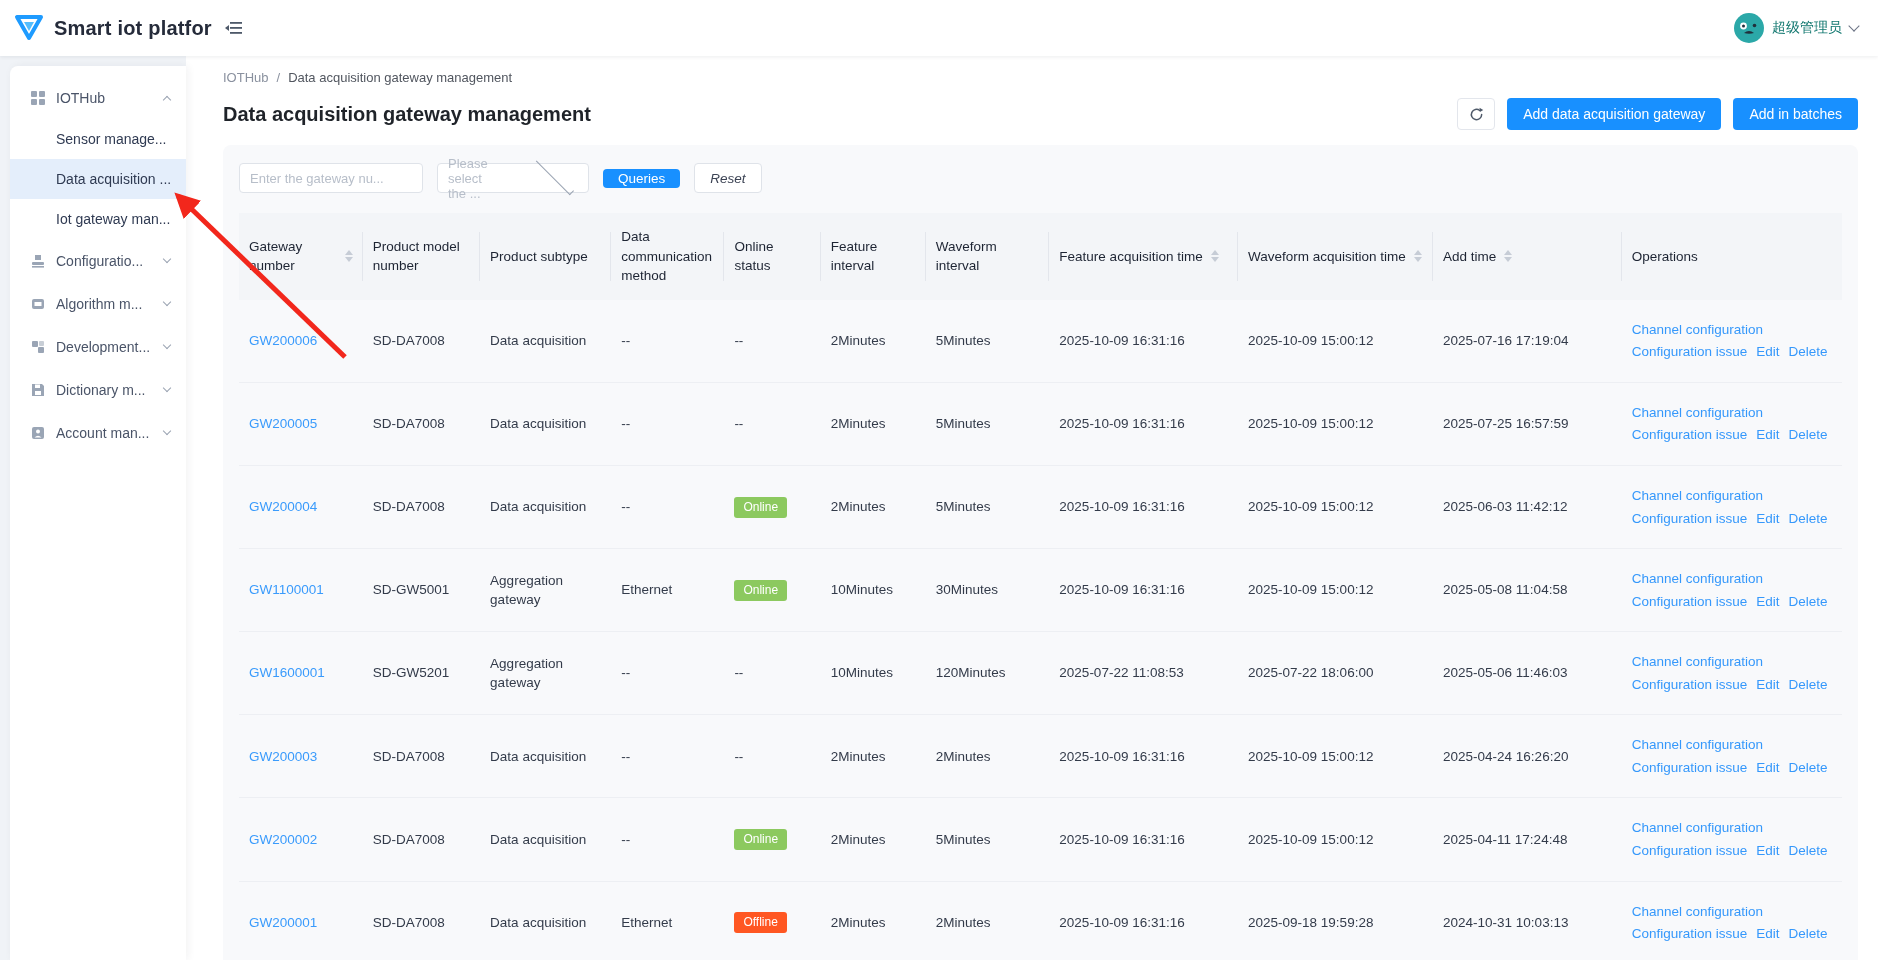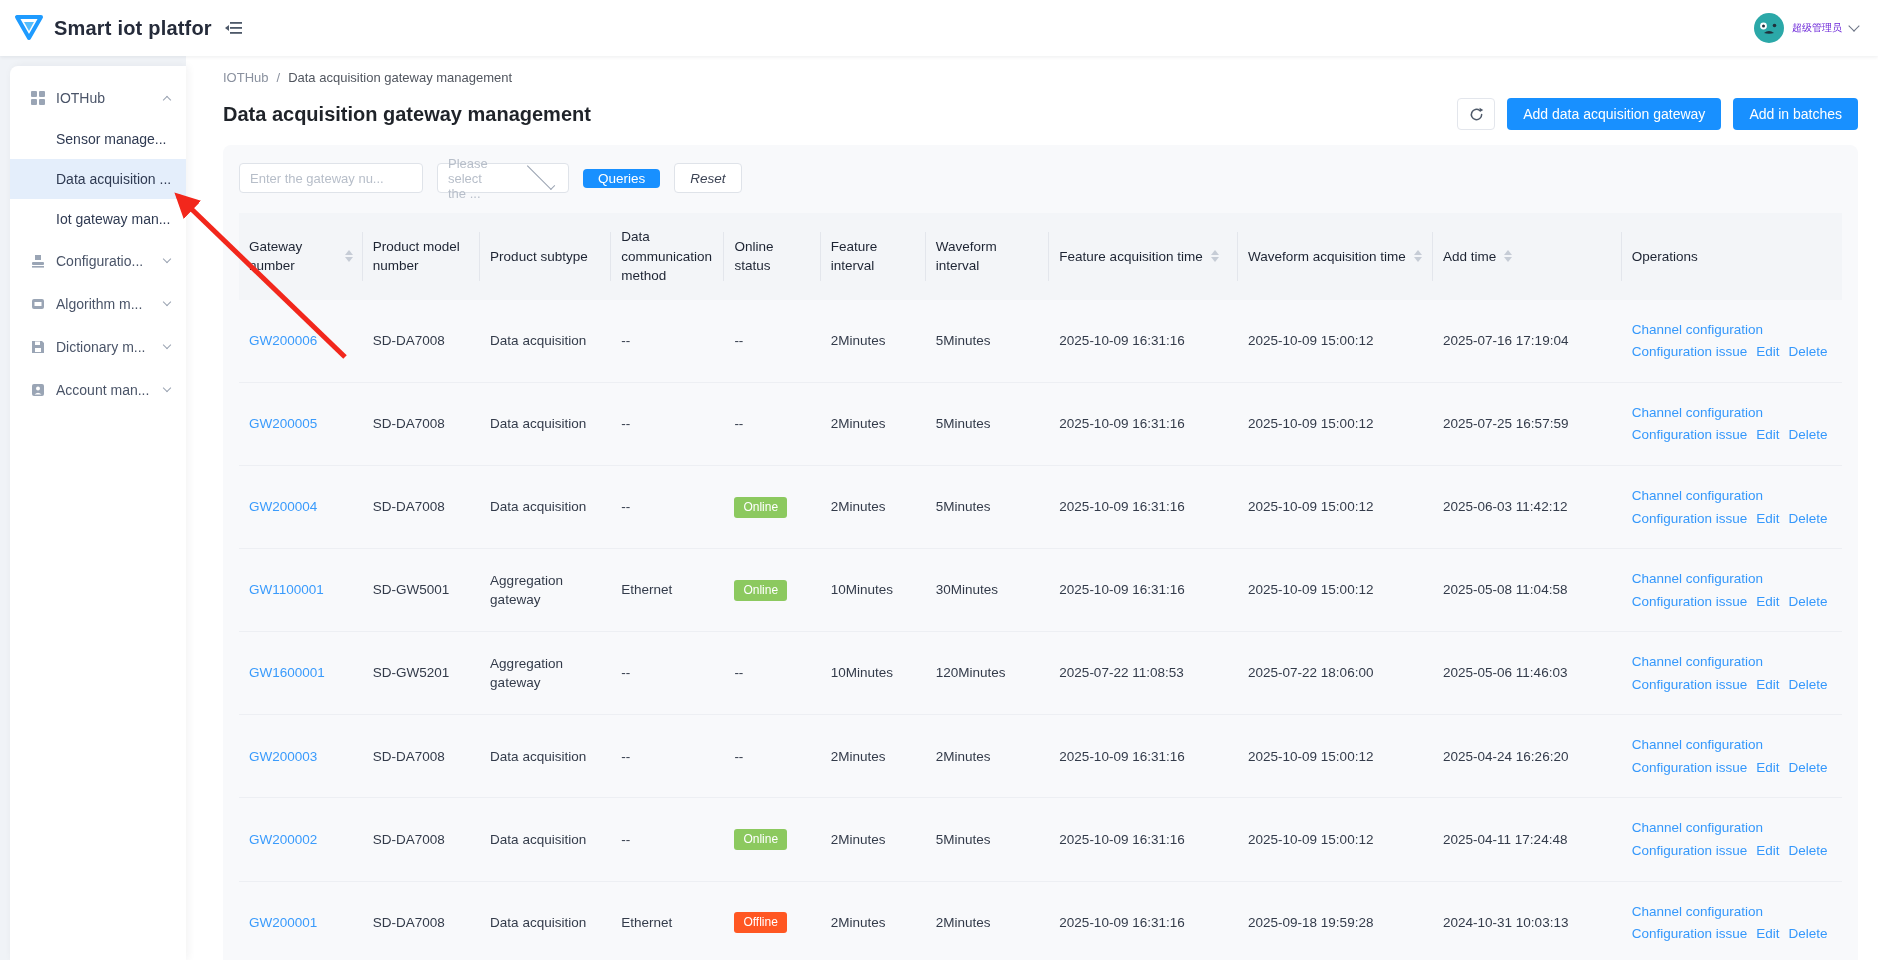--- a/index.html
+++ b/index.html
@@ -4,21 +4,21 @@
 <style>
   * { margin:0; padding:0; box-sizing:border-box; }
   html,body { width:1878px; height:960px; overflow:hidden; background:#fff;
     font-family:"Liberation Sans","DejaVu Sans",sans-serif; color:#333b4a; }
   .topbar { height:56px; display:flex; align-items:center; padding:0 20px 0 14px;
     background:#fff; box-shadow:0 1px 4px rgba(0,21,41,.08); position:relative; z-index:10; }
   .brand { display:flex; align-items:center; gap:10px; min-width:208px; }
   .brand-name { font-size:20px; font-weight:600; color:#252b3a; letter-spacing:.2px; }
   .collapse-btn { width:24px; height:24px; display:flex; align-items:center; justify-content:center; cursor:pointer; }
   .top-user { margin-left:auto; display:flex; align-items:center; gap:8px; cursor:pointer; }
-  .user-name { font-size:10px; color:#6d28d9; }
+  .user-name { font-size:14px; color:#0f766e; }
   .chev { display:inline-block; width:8px; height:8px; border-right:1.6px solid #6b7385;
     border-bottom:1.6px solid #6b7385; transform:rotate(45deg); margin-top:-4px; }
   .chev.up { transform:rotate(225deg); margin-top:4px; }
   .chev.small { width:6px; height:6px; border-color:#9aa3b2; }
 
   .layout { display:flex; height:904px; }
   .side-region { width:186px; background:#f0f3f7; padding:10px 0 0 10px; }
   .side-card { background:#fff; height:100%; border-radius:8px 0 0 0;
     box-shadow:2px 0 8px rgba(29,37,53,.06); padding-top:10px; }
   .menu-group { height:43px; display:flex; align-items:center; padding:0 16px 0 20px; cursor:pointer; }
@@ -38,21 +38,21 @@
     display:flex; align-items:center; justify-content:center; cursor:pointer; }
   .btn-primary { height:32px; padding:0 16px; background:#1890ff; color:#fff; border:none;
     border-radius:4px; font-size:14px; cursor:pointer; font-family:inherit; }
 
   .content-card { margin-top:15px; background:#f8f9fb; border-radius:8px; padding:18px 16px 16px;
     min-height:790px; }
   .filter-row { display:flex; gap:14px; align-items:center; }
   .f-input { width:184px; height:30px; border:1px solid #dfe3e9; border-radius:4px; background:#fff;
     padding:0 10px; font-size:13px; color:#333b4a; font-family:inherit; }
   .f-input::placeholder { color:#b7bec9; }
-  .f-select { width:132px; height:30px; border:1px solid #dfe3e9; border-radius:4px; background:#fff;
+  .f-select { width:152px; height:30px; border:1px solid #dfe3e9; border-radius:4px; background:#fff;
     padding:0 10px; font-size:13px; color:#b7bec9; display:flex; align-items:center; cursor:pointer;gap:36px; }
   .f-select span { flex:1; }
   .btn-sm-primary { height:19px; padding:0 15px; background:#1890ff; color:#fff; border:none;
     border-radius:4px; font-size:13.5px; cursor:pointer; font-family:inherit; }
   .btn-sm-default { height:30px; padding:0 15px; background:#fff; color:#3c4354; border:1px solid #dfe3e9;
     border-radius:4px; font-size:13.5px; cursor:pointer; font-family:inherit;font-style:italic; }
 
   table { width:100%; border-collapse:collapse; table-layout:fixed; margin-top:20px; }
   thead th { background:#f3f5f8; text-align:left; font-weight:400; font-size:13.5px; color:#1d2433;
     padding:14px 10px; vertical-align:middle; position:relative; }
@@ -143,20 +143,29 @@
         <div class="menu-group">
           <span class="gicon"><svg width="16" height="16" viewBox="0 0 16 16" fill="#9aa5b5">
               <rect x="2" y="3" width="12" height="10" rx="2"></rect>
               <rect x="4.5" y="6" width="7" height="4" fill="#fff"></rect>
             </svg></span>
           <span class="glabel">Algorithm m...</span>
           <span class="chev small "></span>
         </div>
         <div class="menu-group">
           <span class="gicon"><svg width="16" height="16" viewBox="0 0 16 16" fill="#9aa5b5">
+              <rect x="2" y="2" width="6" height="6" rx="1"></rect>
+              <rect x="8" y="8" width="6" height="6" rx="1"></rect>
+              <rect x="9" y="2" width="5" height="5" rx="1" opacity=".55"></rect>
+            </svg></span>
+          <span class="glabel">Development...</span>
+          <span class="chev small "></span>
+        </div>
+        <div class="menu-group">
+          <span class="gicon"><svg width="16" height="16" viewBox="0 0 16 16" fill="#9aa5b5">
               <path d="M2 2 h10 l2 2 v10 h-12 z"></path>
               <rect x="5" y="9" width="6" height="4" fill="#fff"></rect>
               <rect x="5" y="2.5" width="5" height="3.5" fill="#fff"></rect>
             </svg></span>
           <span class="glabel">Dictionary m...</span>
           <span class="chev small "></span>
         </div>
         <div class="menu-group">
           <span class="gicon"><svg width="16" height="16" viewBox="0 0 16 16" fill="#9aa5b5">
               <rect x="2" y="2" width="12" height="12" rx="2"></rect>

